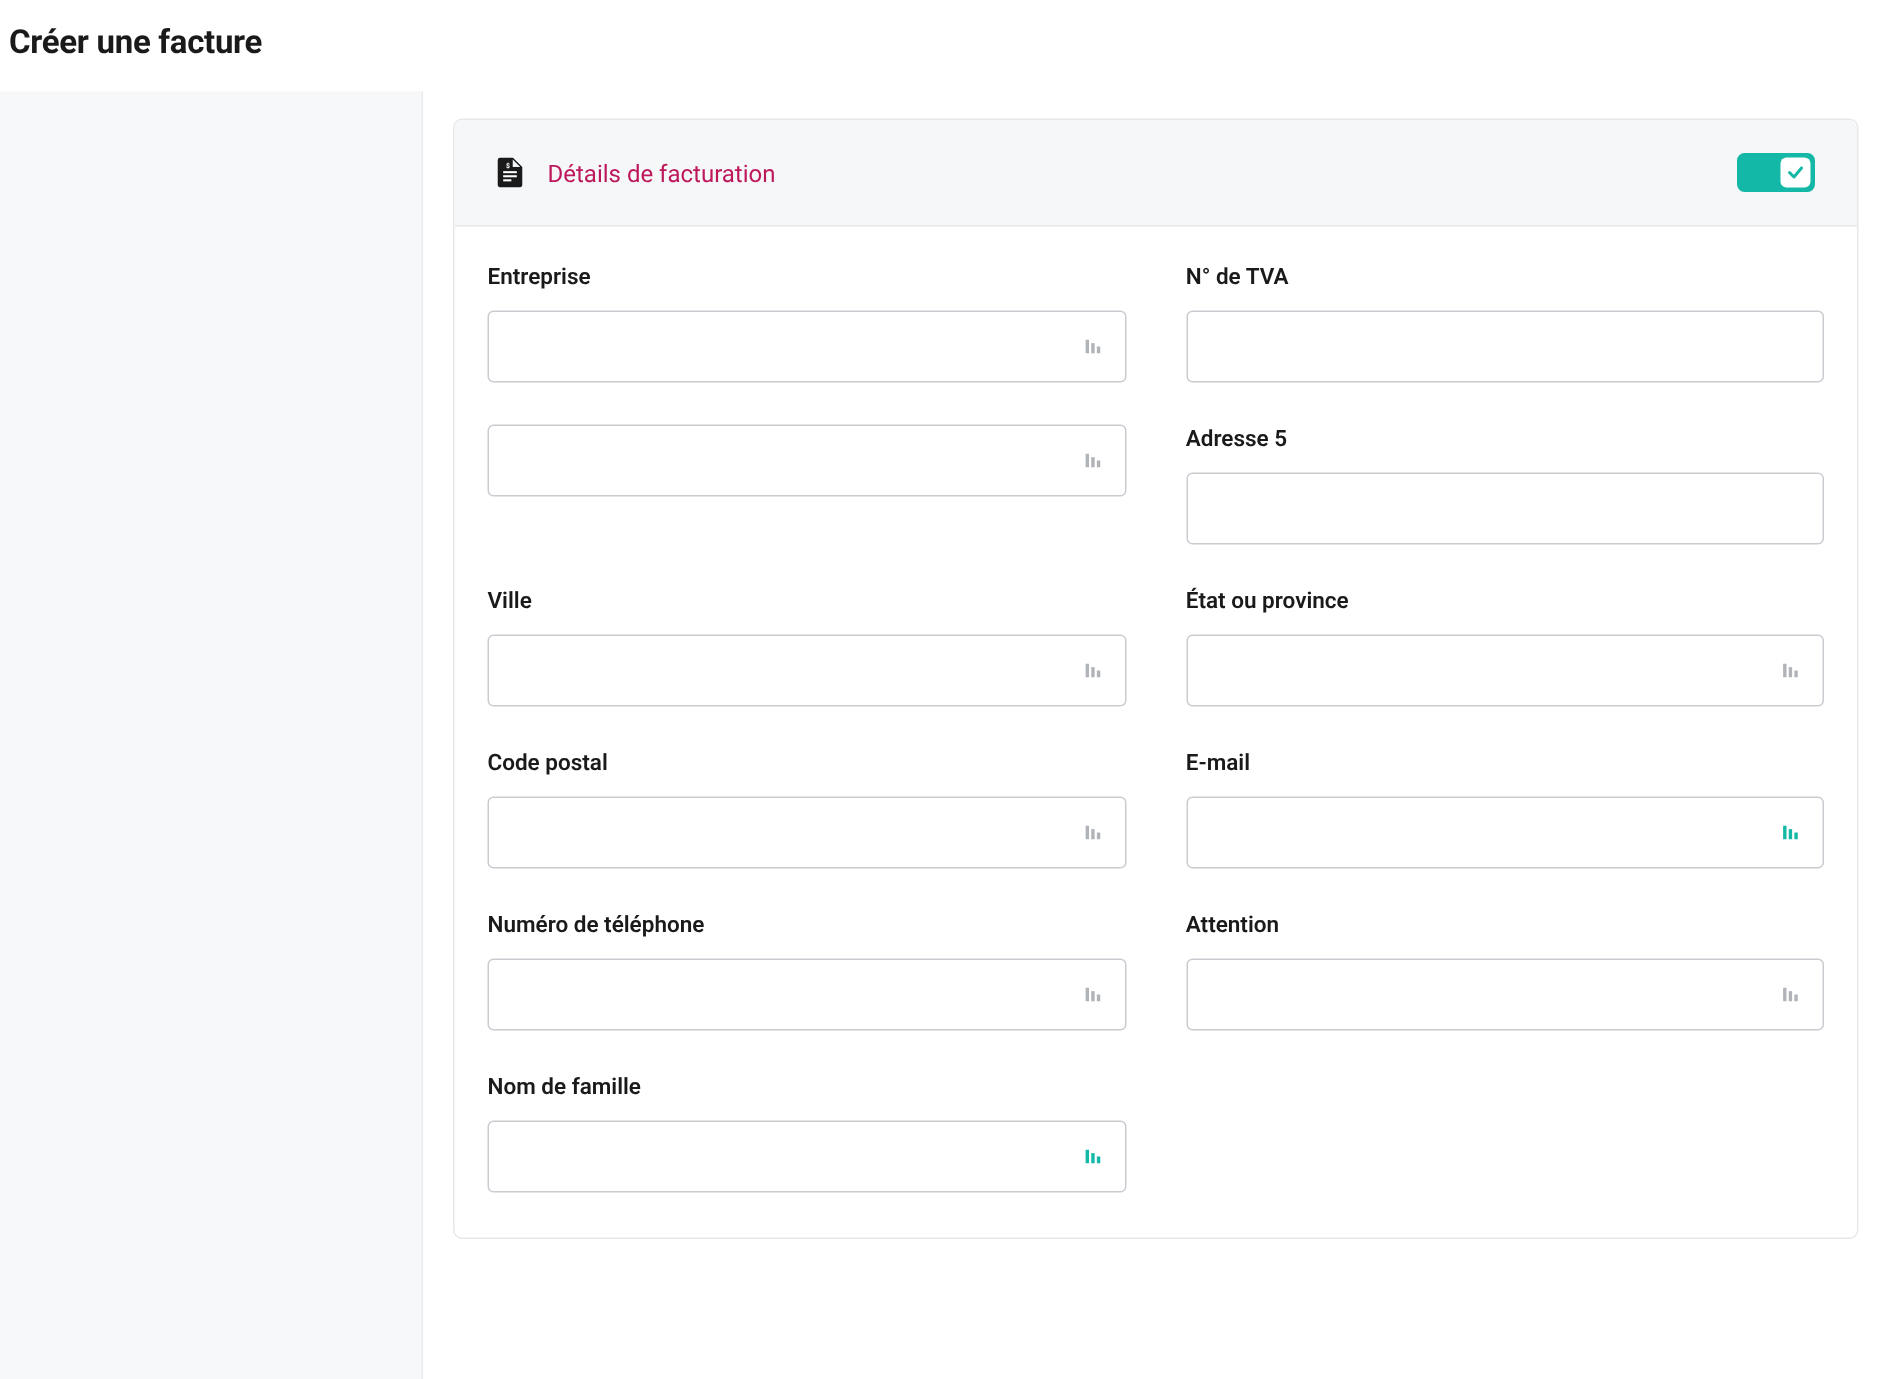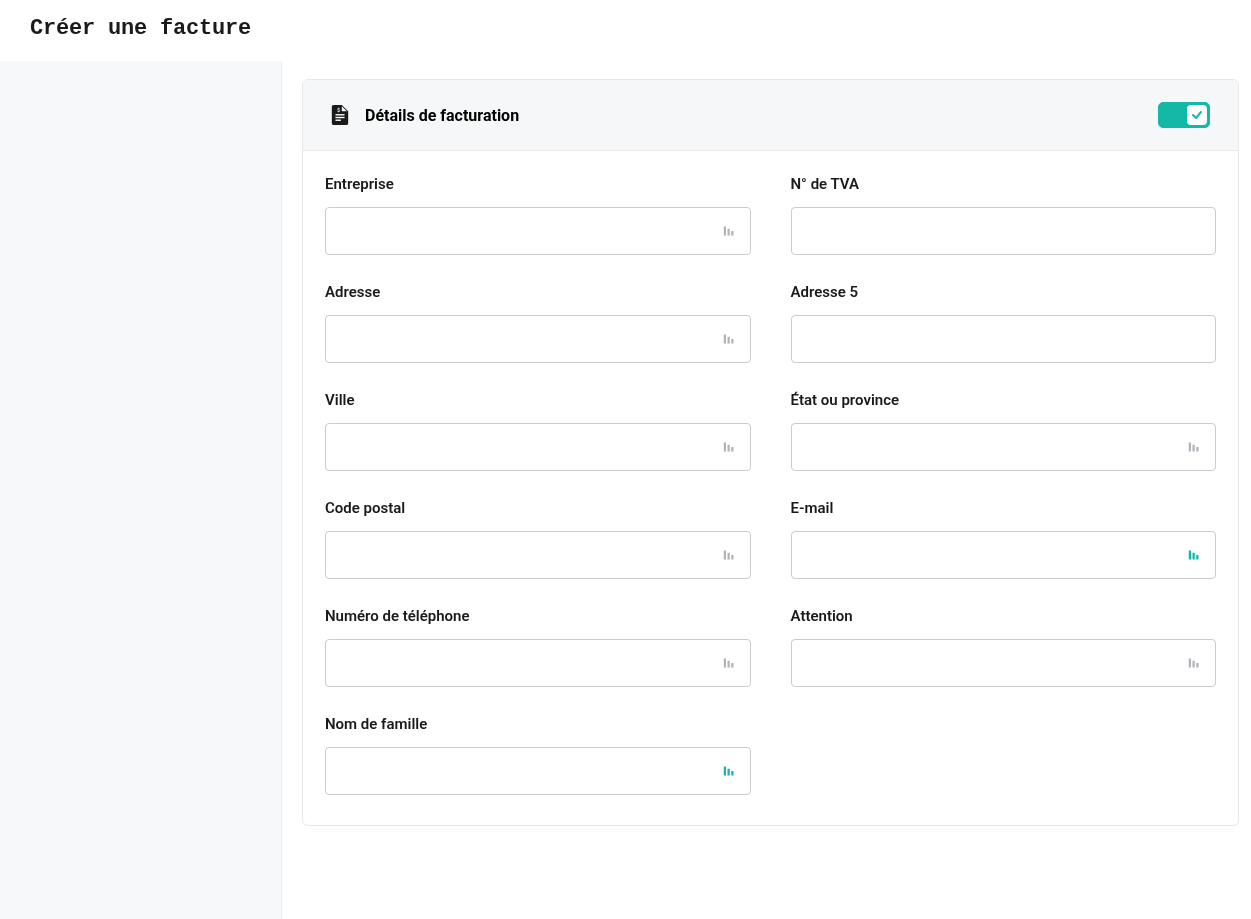--- a/index.html
+++ b/index.html
@@ -8,23 +8,22 @@
       padding: 0;
     }
     
     body {
       font-family: -apple-system, BlinkMacSystemFont, "Segoe UI", Roboto, "Helvetica Neue", Arial, sans-serif;
       background: #fff;
       color: #1a1a1a;
     }
     
     .page-header {
-      padding: 16px 14px 20px 30px;
-      background: #fff;
-      font-family: Liberation Mono, monospace;
+      padding: 16px 14px 20px 6px;
+      background: #fff;
     }
     
     .page-title {
       font-size: 22px;
       font-weight: 700;
       color: #1a1a1a;
       letter-spacing: -0.2px;
     }
     
     .layout {
@@ -67,22 +66,22 @@
     }
     
     .card-header-icon {
       width: 18px;
       height: 20px;
       flex-shrink: 0;
     }
     
     .card-header-title {
       font-size: 16px;
-      font-weight: 700;
-      color: #000000;
+      font-weight: 400;
+      color: #be185d;
     }
     
     .toggle {
       width: 52px;
       height: 26px;
       border-radius: 5px;
       border: 1px solid #14b8a6;
       background: #14b8a6;
       position: relative;
       cursor: pointer;
@@ -247,21 +246,20 @@
           </div>
 
           <div class="form-field">
             <label class="form-label">N° de TVA</label>
             <div class="input-wrap">
               <input type="text" class="text-input" value="" style="">
             </div>
           </div>
 
           <div class="form-field">
-            <label class="form-label">Adresse</label>
             <div class="input-wrap">
               <input type="text" class="text-input" value="" style="">
               <span class="input-icon muted">
                 <svg viewBox="0 0 16 16" width="12" height="12">
                     <rect x="1" y="2" width="3" height="12"></rect>
                     <rect x="6" y="5" width="3" height="9"></rect>
                     <rect x="11" y="8" width="3" height="6"></rect>
                   </svg>
               </span>
             </div>

